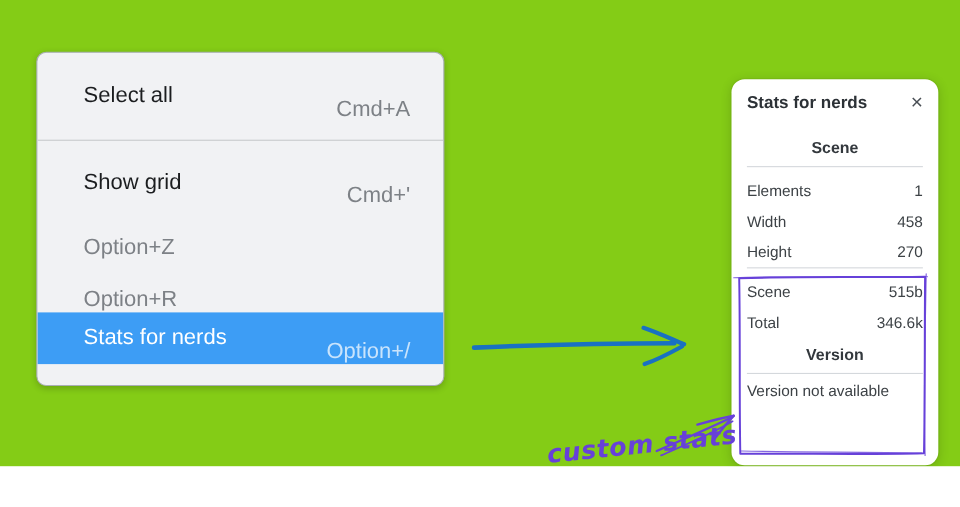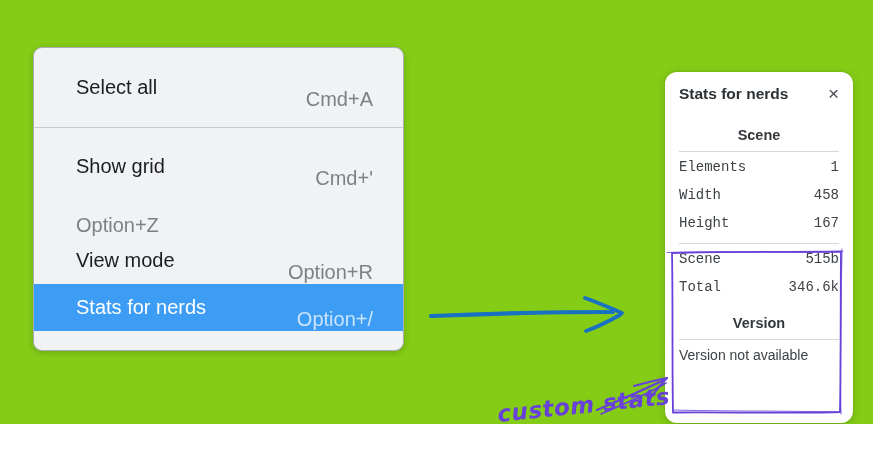--- a/index.html
+++ b/index.html
@@ -54,21 +54,21 @@
   .close-btn{
     font-size:19px;color:#4a4f55;line-height:1;cursor:pointer;
     background:none;border:none;padding:0;font-family:inherit;font-weight:400;
   }
   .sec-heading{
     text-align:center;font-weight:bold;font-size:14.5px;color:#33383d;
     margin-top:8px;margin-bottom:8px;
   }
   .sec-heading.first{margin-top:24px;}
   .sec-divider{height:1px;background:#d4d8dc;margin-bottom:7px;}
-  .stat-row{display:flex;justify-content:space-between;align-items:flex-start;height:28px;font-family:Liberation Mono, monospace;}
+  .stat-row{display:flex;justify-content:space-between;align-items:center;height:28px;}
   .stat-label{color:#3d4246;}
   .stat-value{color:#3d4246;}
   .version-note{margin-top:7px;color:#3d4246;}
 
   
   .sketch-layer{position:absolute;left:0;top:0;width:873px;height:461px;pointer-events:none;}
   .annotation-label{
     position:absolute;left:497px;top:392px;
     color:var(--purple);
     font:italic 600 23px "DejaVu Sans",cursive;
@@ -92,21 +92,20 @@
     <div class="menu-divider"></div>
     <div class="menu-sec2">
       <div class="menu-row">
         <span class="mlabel">Show grid</span>
         <span class="mshortcut">Cmd+'</span>
       </div>
       <div class="menu-row">
         <span class="mshortcut">Option+Z</span>
       </div>
       <div class="menu-row">
-        <span class="mlabel">View mode</span>
         <span class="mshortcut">Option+R</span>
       </div>
       <div class="menu-row highlighted">
         <span class="mlabel">Stats for nerds</span>
         <span class="mshortcut">Option+/</span>
       </div>
     </div>
   </div>
 
   <div class="panel">
@@ -122,21 +121,21 @@
     <div class="stat-row">
       <span class="stat-label">Elements</span>
       <span class="stat-value">1</span>
     </div>
     <div class="stat-row">
       <span class="stat-label">Width</span>
       <span class="stat-value">458</span>
     </div>
     <div class="stat-row">
       <span class="stat-label">Height</span>
-      <span class="stat-value">167</span>
+      <span class="stat-value">270</span>
     </div>
 
     <div class="sec-divider"></div>
     <div class="stat-row">
       <span class="stat-label">Scene</span>
       <span class="stat-value">515b</span>
     </div>
     <div class="stat-row">
       <span class="stat-label">Total</span>
       <span class="stat-value">346.6k</span>

